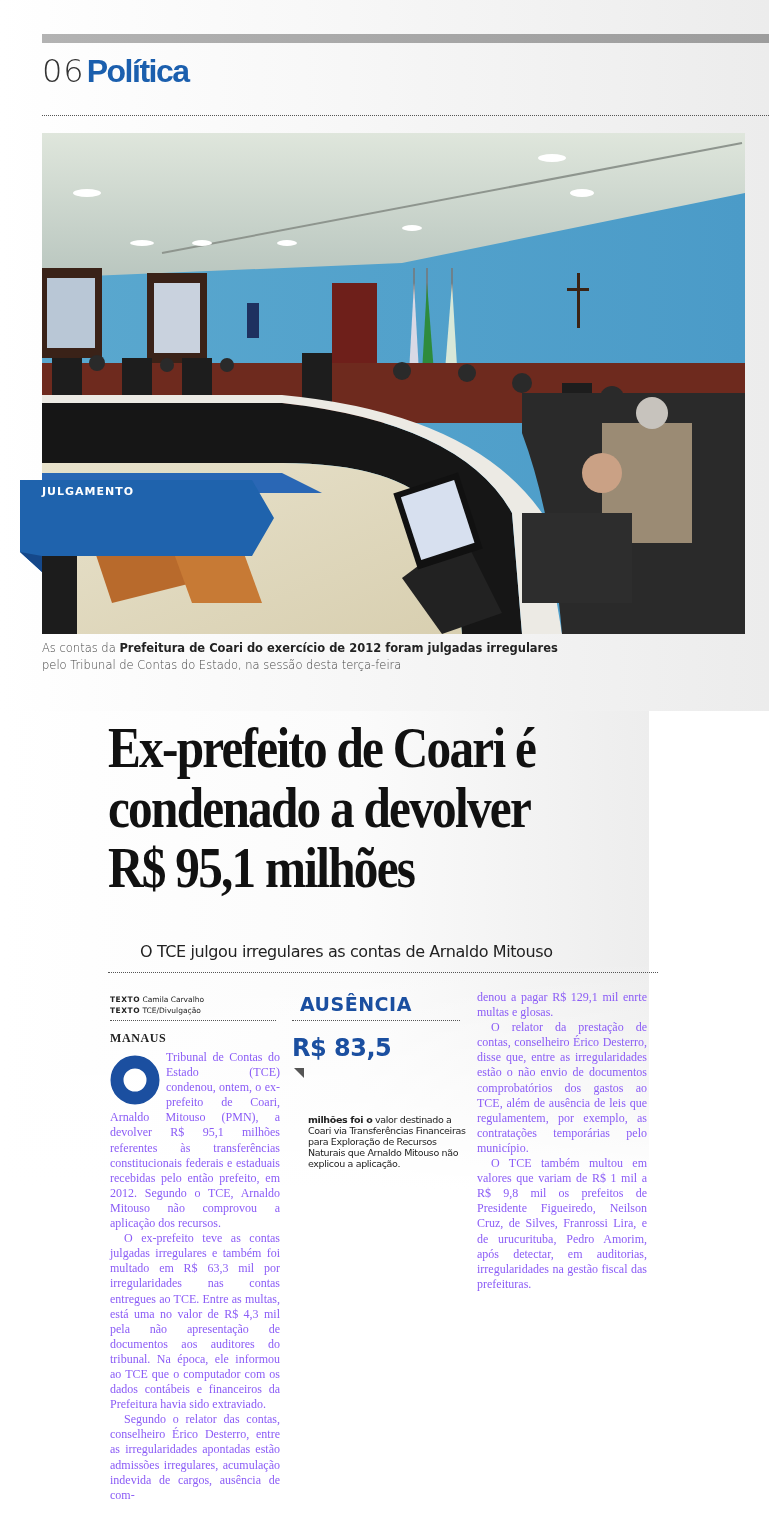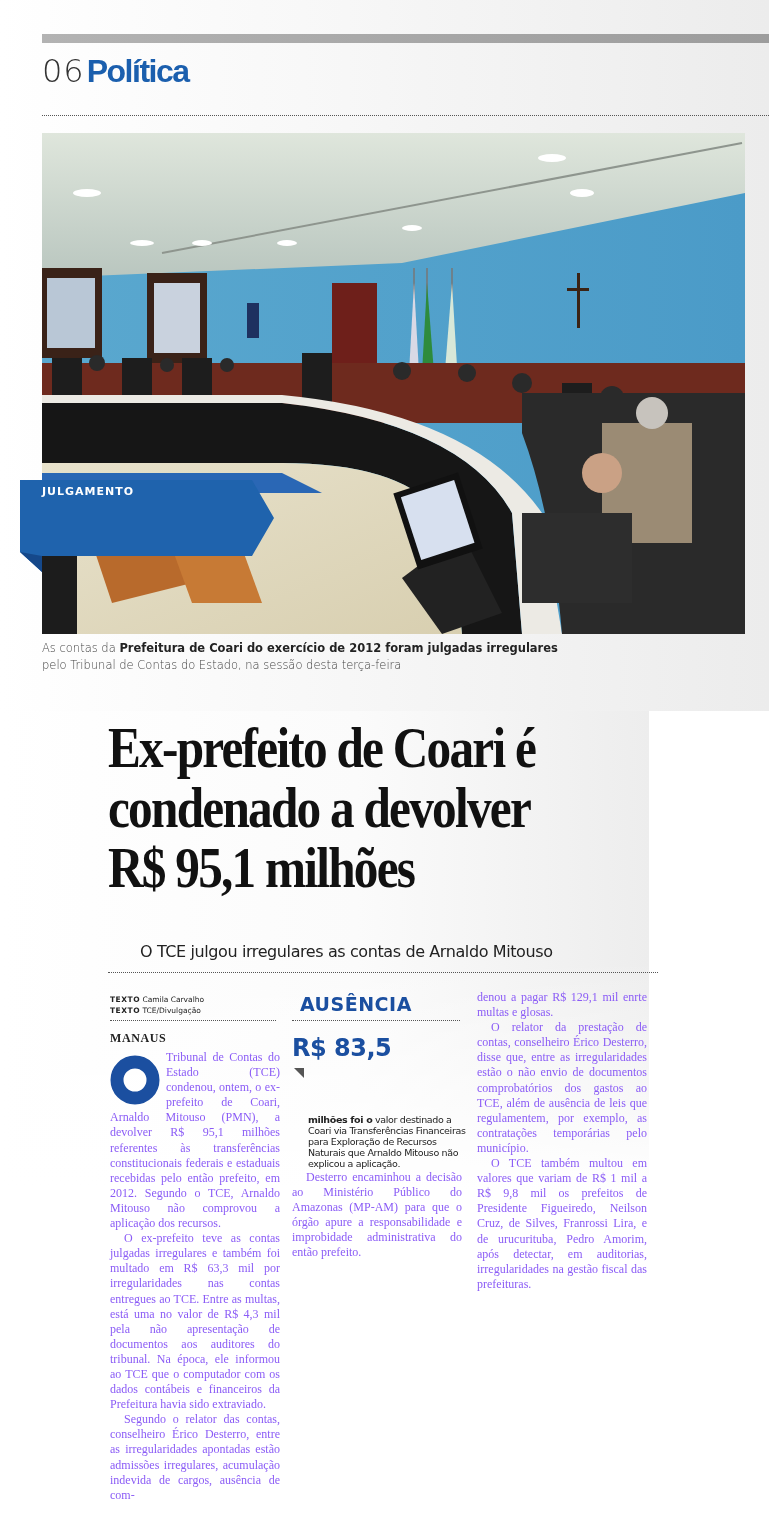--- a/index.html
+++ b/index.html
@@ -240,20 +240,19 @@
 <div class="dotted-rule" style="left:292px; top:1020px; width:168px;"></div>
 <div class="box-number">R$ 83,5</div>
 <svg class="box-arrow" width="10" height="10" viewBox="0 0 10 10">
     <polygon points="0,0 10,0 10,10" fill="#555"></polygon>
   </svg>
 <div class="box-text">
   <b>milhões foi o</b><span> valor destinado a Coari via Transferências Financeiras para Exploração de Recursos Naturais que Arnaldo Mitouso não explicou a aplicação.</span>
 </div>
 
 <div class="col" style="left:292px; top:1170px;">
-  <p>Desterro encaminhou a decisão ao Ministério Público do Amazonas (MP-AM) para que o órgão apure a responsabilidade e improbidade administrativa do então prefeito.</p>
 </div>
 
 <div class="col" style="left:477px; top:990px;">
   <p class="noindent">denou a pagar R$ 129,1 mil enrte multas e glosas.</p>
   <p>O relator da prestação de contas, conselheiro Érico Desterro, disse que, entre as irregularidades estão o não envio de documentos comprobatórios dos gastos ao TCE, além de ausência de leis que regulamentem, por exemplo, as contratações temporárias pelo município.</p>
   <p>O TCE também multou em valores que variam de R$ 1 mil a R$ 9,8 mil os prefeitos de Presidente Figueiredo, Neilson Cruz, de Silves, Franrossi Lira, e de urucurituba, Pedro Amorim, após detectar, em auditorias, irregularidades na gestão fiscal das prefeituras.</p>
 </div>
 
 </body></html>

